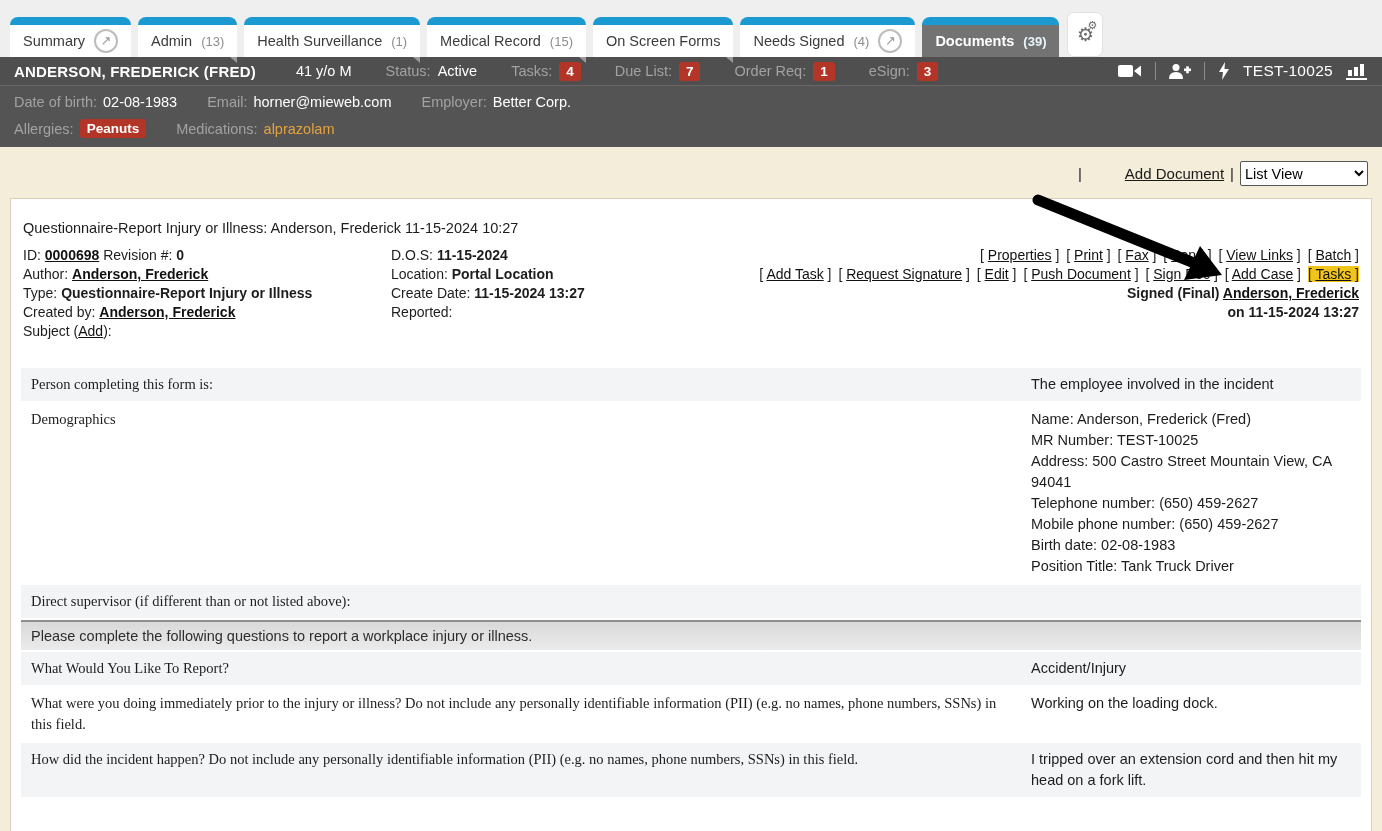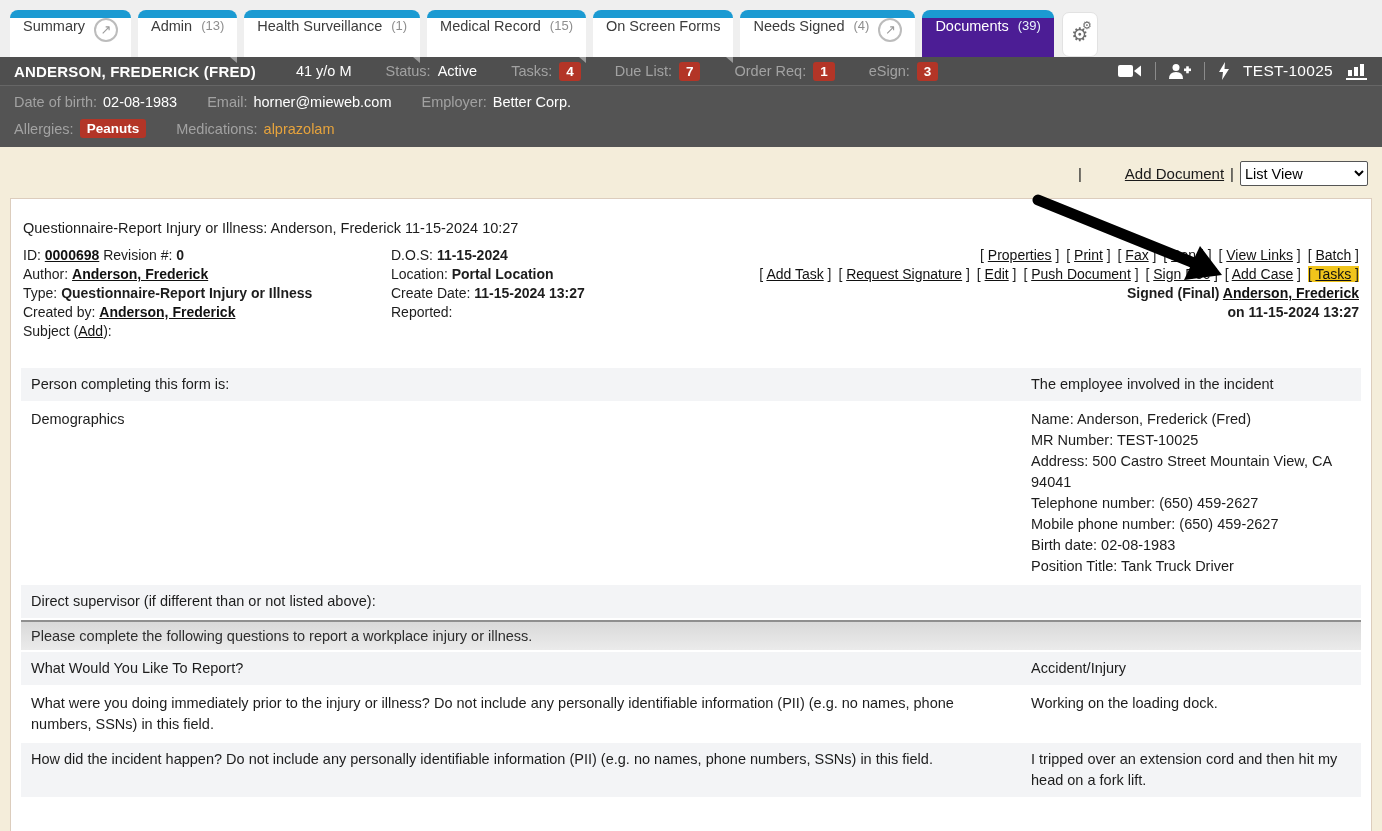--- a/index.html
+++ b/index.html
@@ -1,25 +1,25 @@
 <!DOCTYPE html>
 <html><head>
 <meta charset="utf-8">
 <style>
   * { box-sizing: border-box; margin: 0; padding: 0; }
   html,body { width:1382px; height:831px; overflow:hidden; }
   body { font-family:"Liberation Sans", sans-serif; background:#f4edda; }
 
   
   .tabbar { height:57px; background:#efefef; display:flex; align-items:flex-end; padding-left:10px; gap:7px; }
-  .tab { position:relative; display:flex; align-items:flex-start; gap:9px; height:47px; background:#fff;
+  .tab { position:relative; display:flex; align-items:center; gap:9px; height:40px; background:#fff;
          border-top:8px solid #1b9ad2; border-radius:8px 8px 0 0; padding:0 13px; font-size:14.5px;
          color:#3c3c3c; cursor:pointer; white-space:nowrap; }
   .tab .count { font-size:13px; color:#8e8e8e; }
-  .tab.active { background:#4c1d95; color:#fff; font-weight:normal; }
+  .tab.active { background:#737373; color:#fff; font-weight:bold; }
   .tab.active .count { color:#e8f5fc; font-size:13px; }
   .fold { position:absolute; right:0px; bottom:-6px; width:0; height:0;
           border-top:6px solid #9a9a9a; border-left:7px solid transparent; }
   .circle-icon { width:24px; height:24px; border:2px solid #bcbcbc; border-radius:50%; color:#9a9a9a;
                  font-size:13px; line-height:20px; text-align:center; flex:none; }
   .gearbtn { height:45px; width:36px; background:#fff; border:1px solid #e2e2e2; border-radius:7px;
              margin-left:1px; display:flex; align-items:center; justify-content:center; color:#6b6b6b;
              font-size:19px; cursor:pointer; position:relative; }
   .gearbtn .gear-small { position:absolute; font-size:11px; top:6px; right:5px; }
 
@@ -66,21 +66,21 @@
   .agroup::after { content:" ]"; }
   .agroup.hl { background:#f0c41b;margin-top:32px; }
   .signed-line { font-weight:bold; }
 
   
   .form-table { margin:27px 10px 0; font-size:14.5px; }
   .fheader { border-top:2px solid #8f8f8f; background:linear-gradient(#d9d9d9,#ebebeb);
              padding:6px 10px; margin-bottom:2px; color:#2d2d2d; }
   .frow { display:flex; margin-bottom:2px; }
   .frow.shaded { background:#f3f4f6; }
-  .fq { width:1000px; flex:none; padding:6px 10px; line-height:21px; }
+  .fq { width:1000px; flex:none; padding:6px 10px; line-height:21px;font-family:Liberation Serif, serif; }
   .fv { flex:1; padding:6px 10px; line-height:21px; white-space:pre-line; }
 
   
   .arrow-svg { position:absolute; left:1020px; top:190px; pointer-events:none; z-index:5; }
 
   svg.wicon { display:block; }
 </style>
 </head>
 <body>
 

